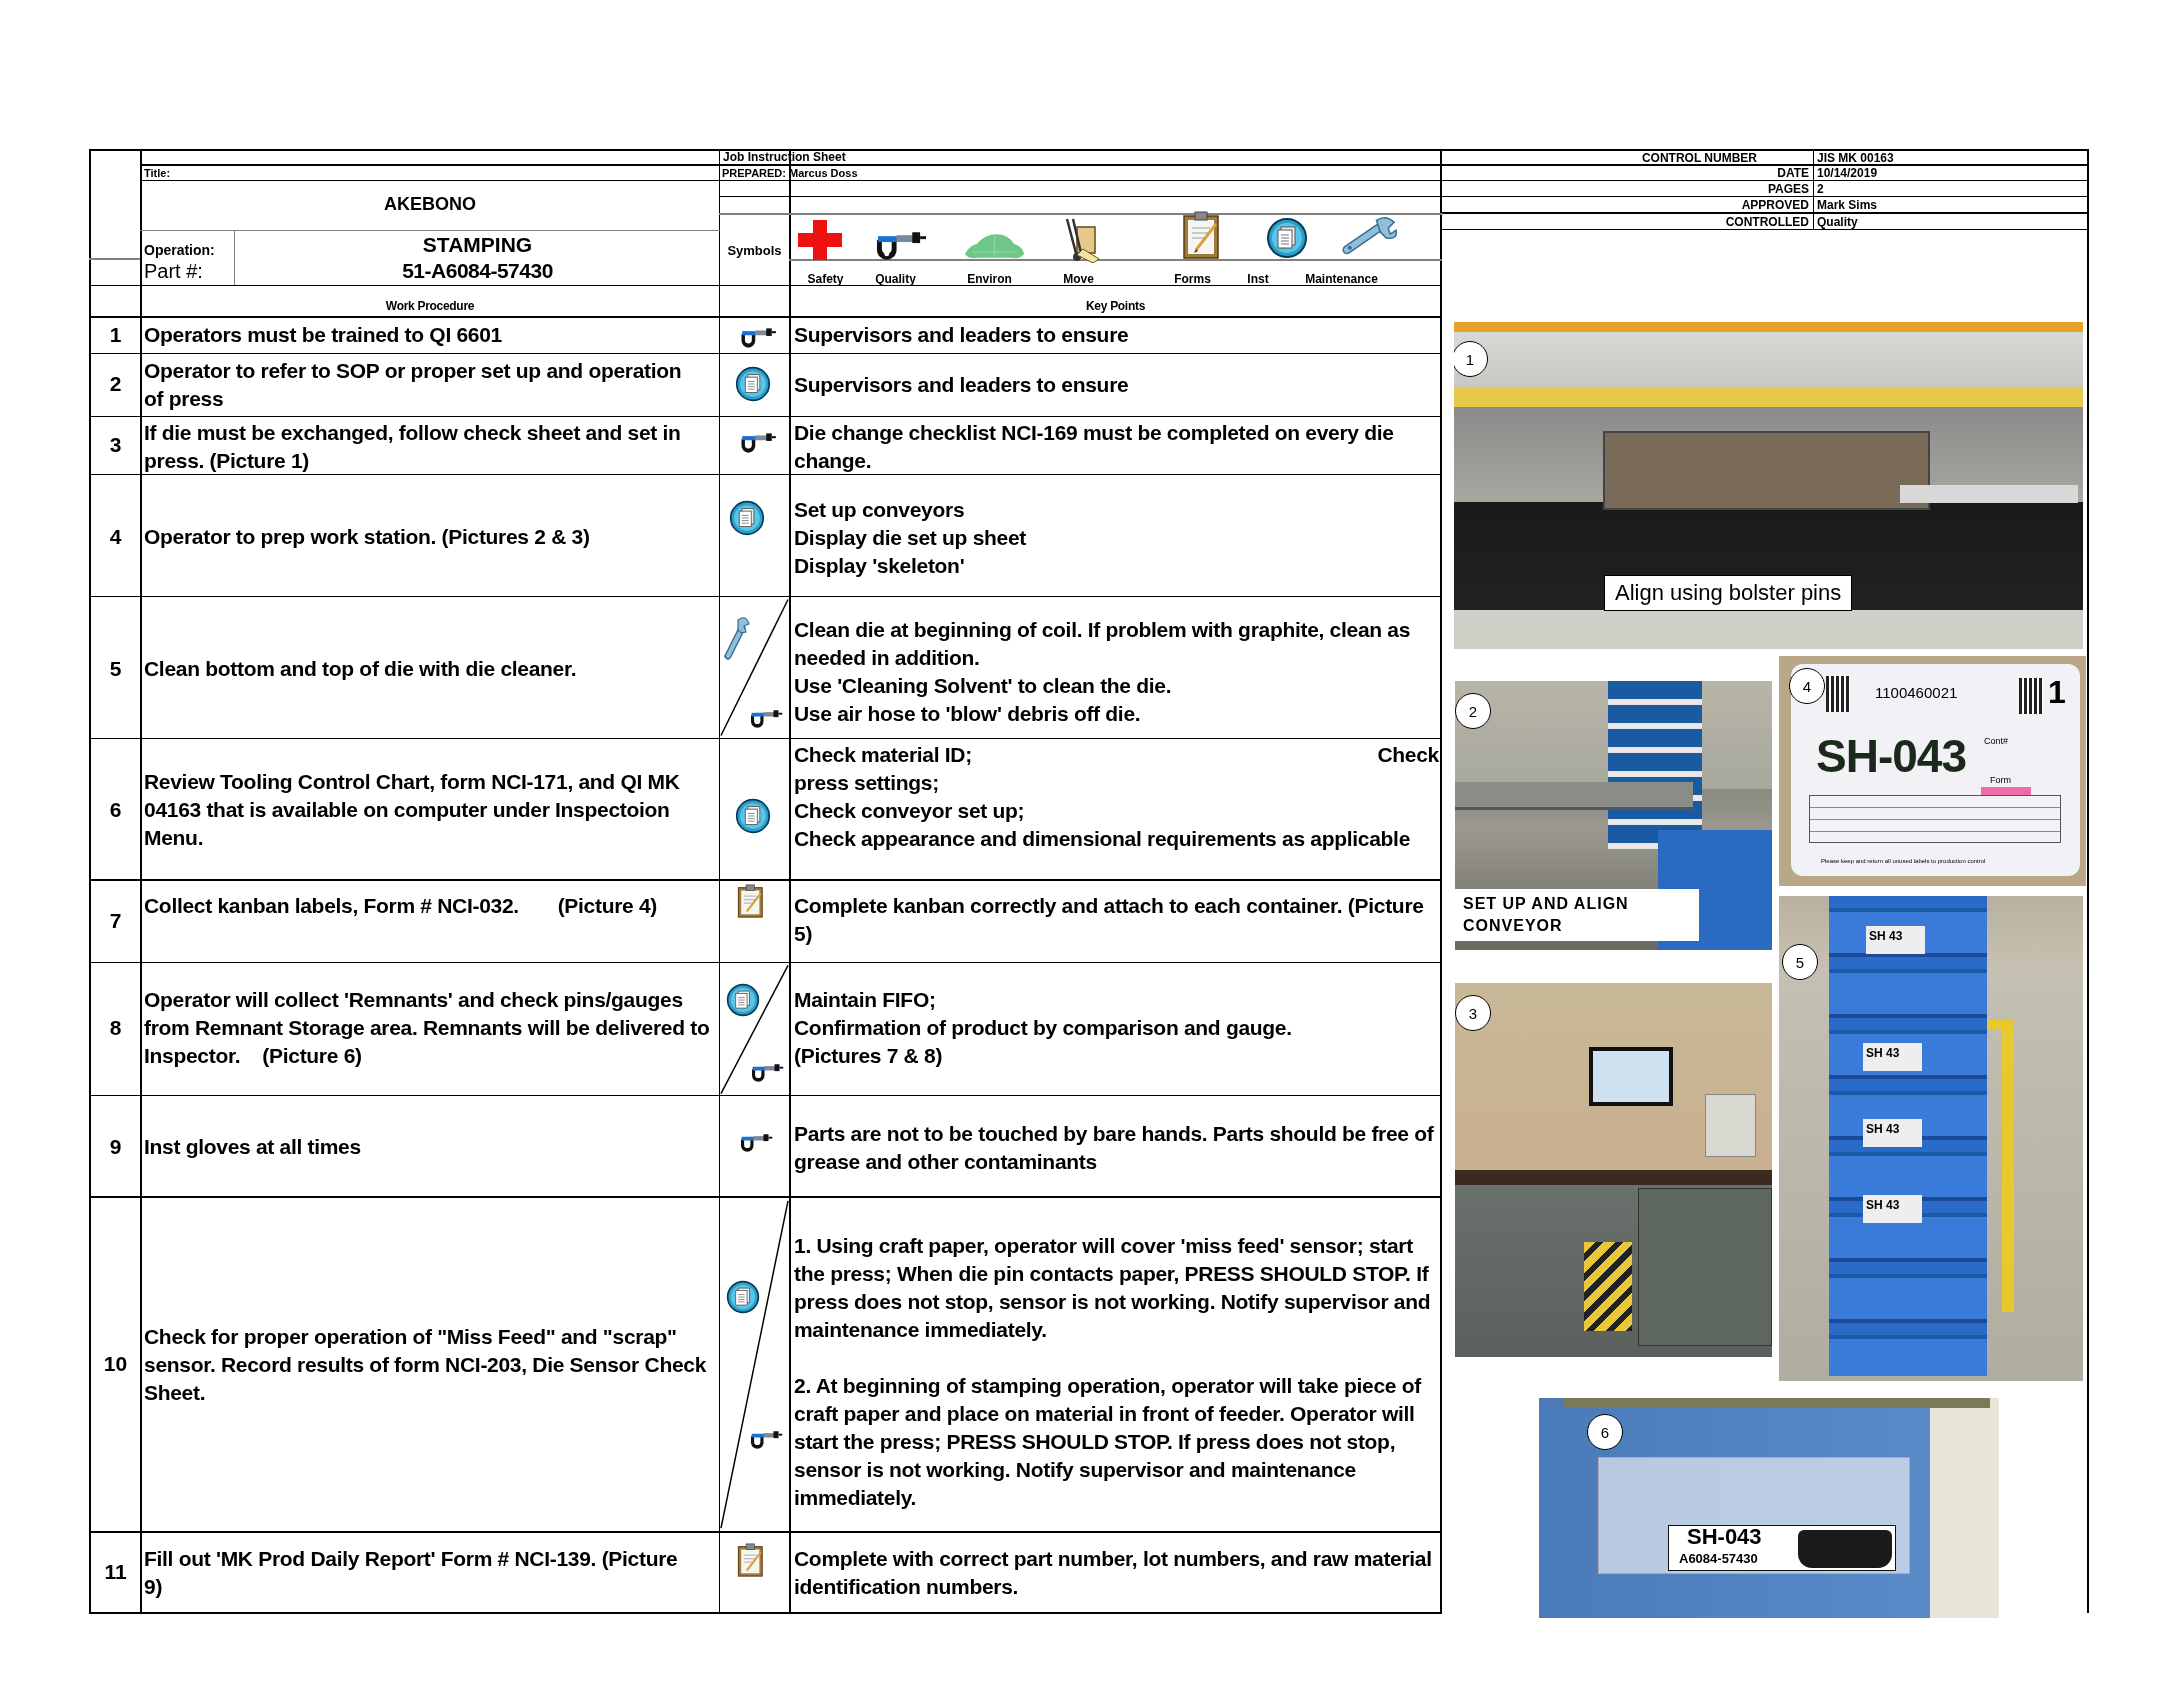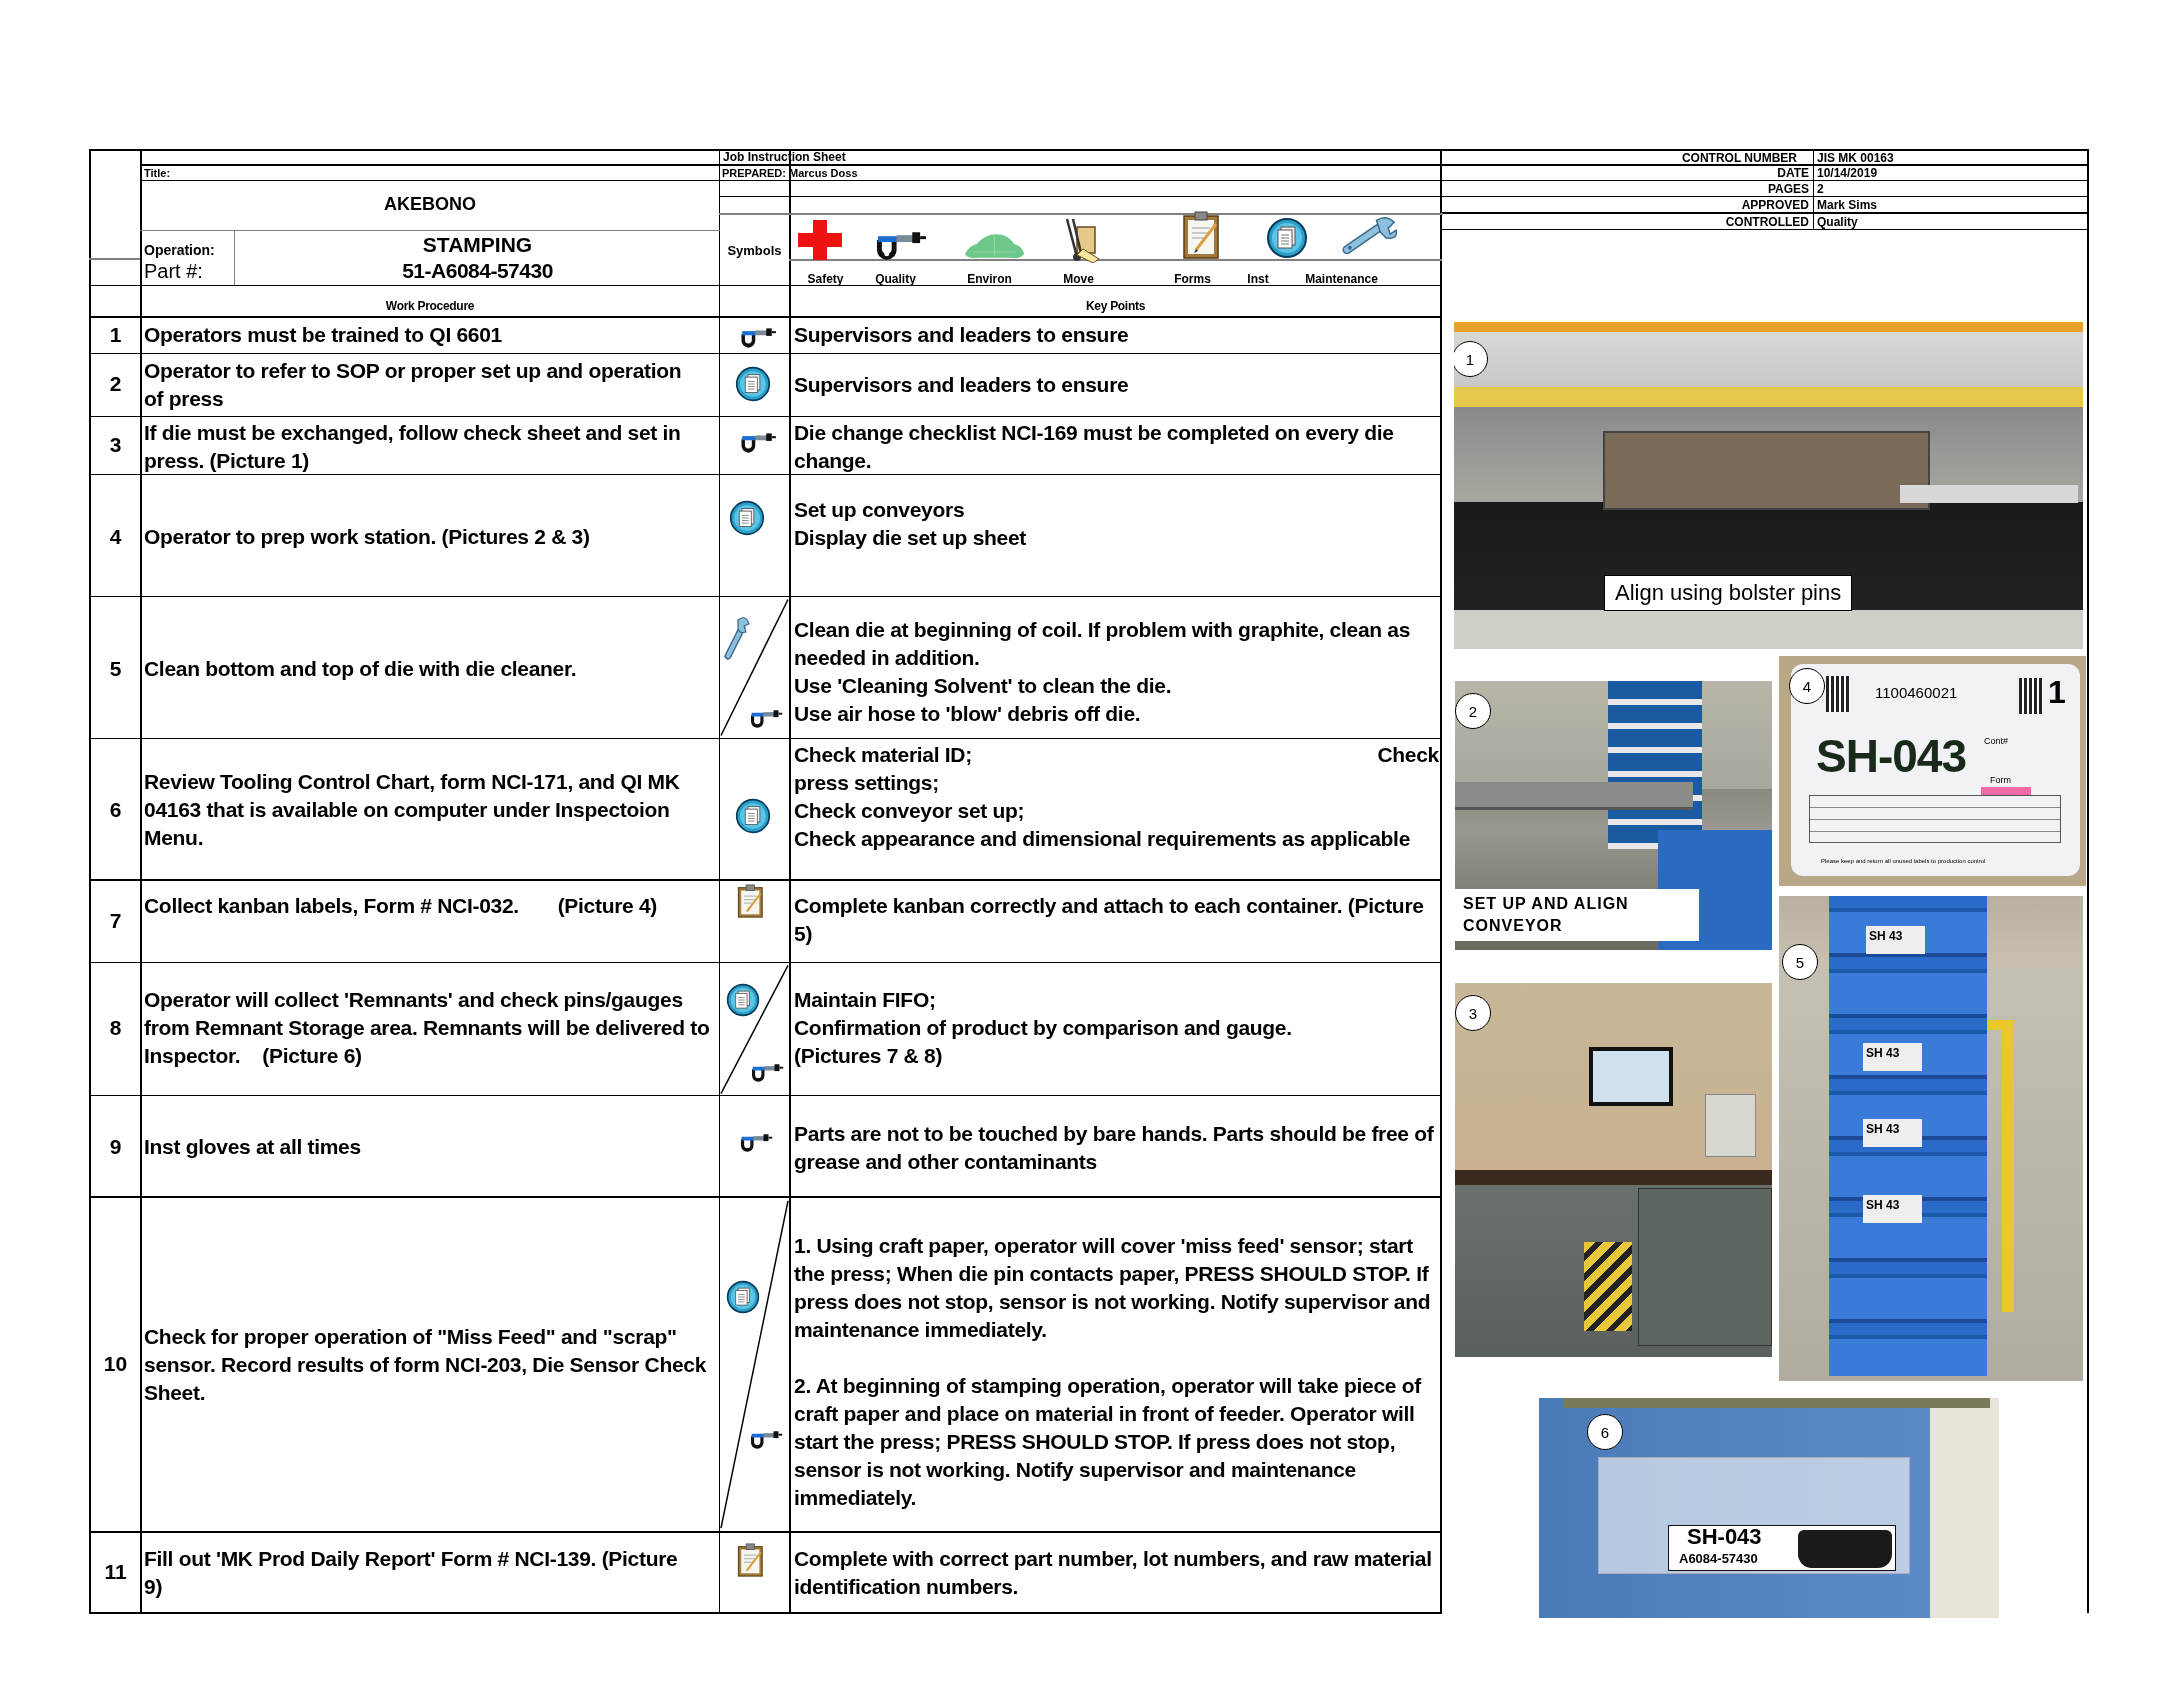--- a/index.html
+++ b/index.html
@@ -134,21 +134,21 @@
 <div class="abs sym-label" style="left:798px;top:272px;width:55px;">Safety</div>
 <div class="abs sym-label" style="left:861px;top:272px;width:69px;">Quality</div>
 <div class="abs sym-label" style="left:950px;top:272px;width:79px;">Environ</div>
 <div class="abs sym-label" style="left:1049px;top:272px;width:59px;">Move</div>
 <div class="abs sym-label" style="left:1158px;top:272px;width:69px;">Forms</div>
 <div class="abs sym-label" style="left:1238px;top:272px;width:40px;">Inst</div>
 <div class="abs sym-label" style="left:1287px;top:272px;width:109px;">Maintenance</div>
 
 <div>
   <div class="line" style="left:1813px;top:150px;width:1px;height:79px;"></div>
-  <div class="abs ctrl-label" style="left:1442px;top:150px;width:318px;height:15px;margin-left:40px;">CONTROL NUMBER</div>
+  <div class="abs ctrl-label" style="left:1442px;top:150px;width:318px;height:15px;">CONTROL NUMBER</div>
   <div class="abs ctrl-val" style="left:1814px;top:150px;width:267px;height:15px;">JIS MK 00163</div>
   <div class="abs ctrl-label" style="left:1442px;top:165px;width:370px;height:15px;">DATE</div>
   <div class="abs ctrl-val" style="left:1814px;top:165px;width:267px;height:15px;">10/14/2019</div>
   <div class="abs ctrl-label" style="left:1442px;top:181px;width:370px;height:15px;">PAGES</div>
   <div class="abs ctrl-val" style="left:1814px;top:181px;width:267px;height:15px;">2</div>
   <div class="abs ctrl-label" style="left:1442px;top:197px;width:370px;height:15px;">APPROVED</div>
   <div class="abs ctrl-val" style="left:1814px;top:197px;width:267px;height:15px;">Mark Sims</div>
   <div class="abs ctrl-label" style="left:1442px;top:214px;width:370px;height:15px;">CONTROLLED</div>
   <div class="abs ctrl-val" style="left:1814px;top:214px;width:267px;height:15px;">Quality</div>
 </div>
@@ -198,20 +198,21 @@
   <svg class="icon" style="left:729px;top:498px;" width="36" height="40" viewBox="0 0 42 42">
       <circle cx="21" cy="21" r="19" fill="#2aa0c8" stroke="#0a3a5a" stroke-width="2"></circle>
       <circle cx="21" cy="21" r="15" fill="#5cc4e6"></circle>
       <rect x="15" y="10" width="14" height="18" fill="#eee" stroke="#555"></rect>
       <rect x="12" y="13" width="14" height="18" fill="#fff" stroke="#555"></rect>
       <path d="M15 18h8M15 21h8M15 24h8M15 27h8" stroke="#777"></path>
     </svg>
   <div class="abs cell-text" style="left:794px;top:496px;width:644px;">
     <div>Set up conveyors</div>
     <div>Display die set up sheet</div>
+    <div>Display 'skeleton'</div>
   </div>
 </div>
 
 <div>
   <div class="abs num" style="left:91px;top:657px;width:49px;">5</div>
   <div class="abs cell-text" style="left:144px;top:655px;width:572px;">Clean bottom and top of die with die cleaner.</div>
   <svg class="icon" style="left:719px;top:597px;" width="71" height="141" viewBox="0 0 72 142">
       <line x1="70" y1="2" x2="2" y2="140" stroke="#000" stroke-width="1.5"></line>
     </svg>
   <svg class="icon" style="left:724px;top:616px;" width="26" height="44" viewBox="0 0 26 44">

